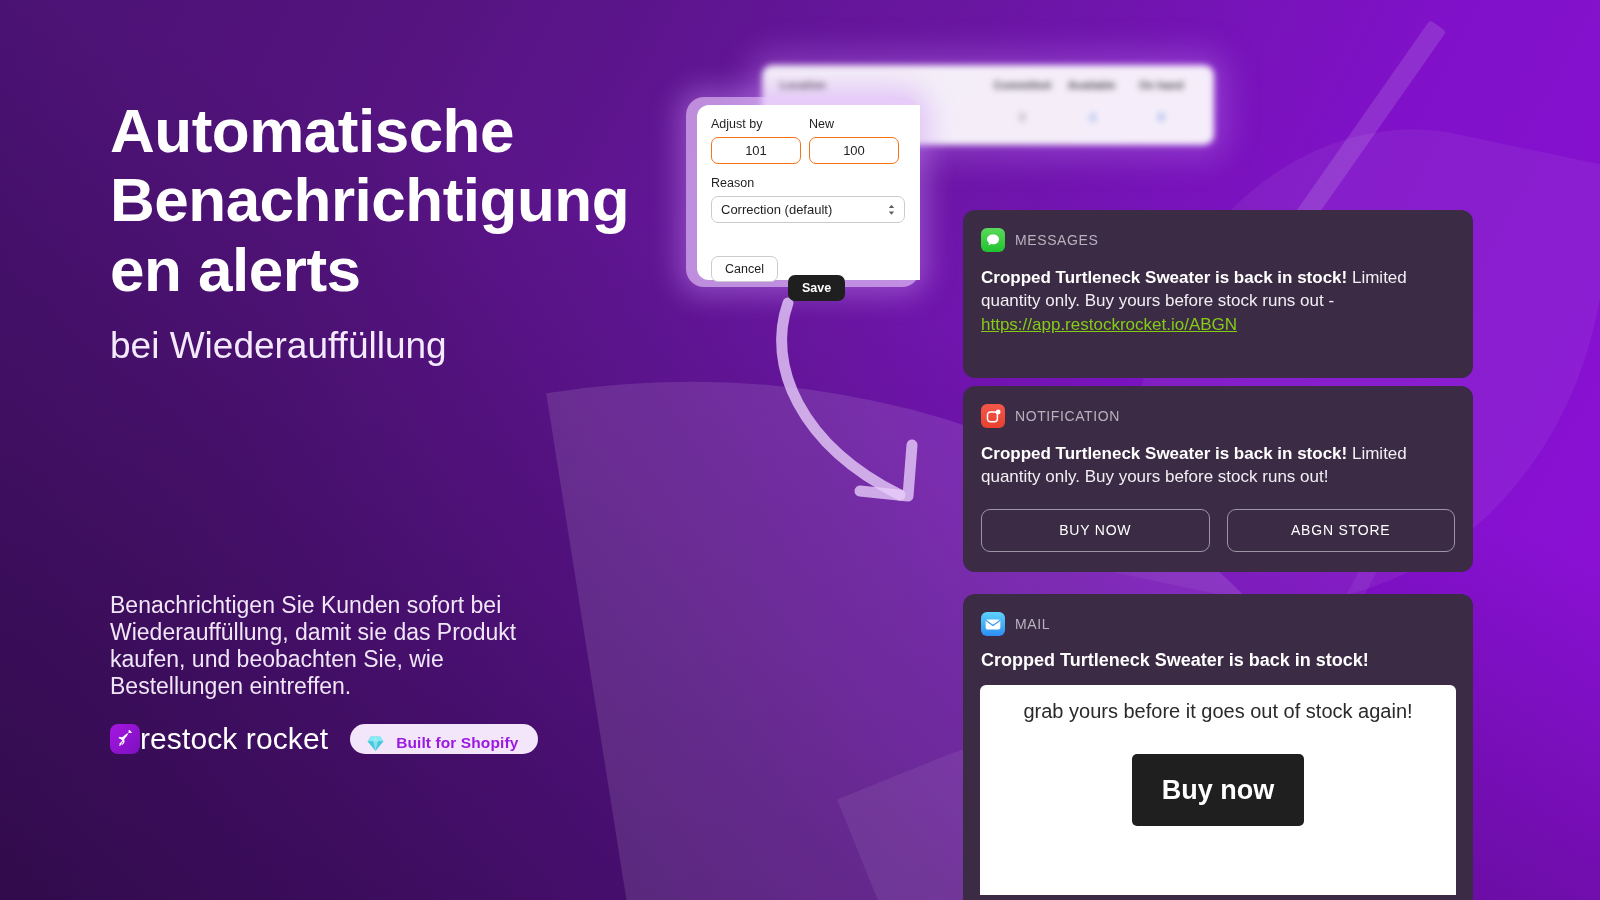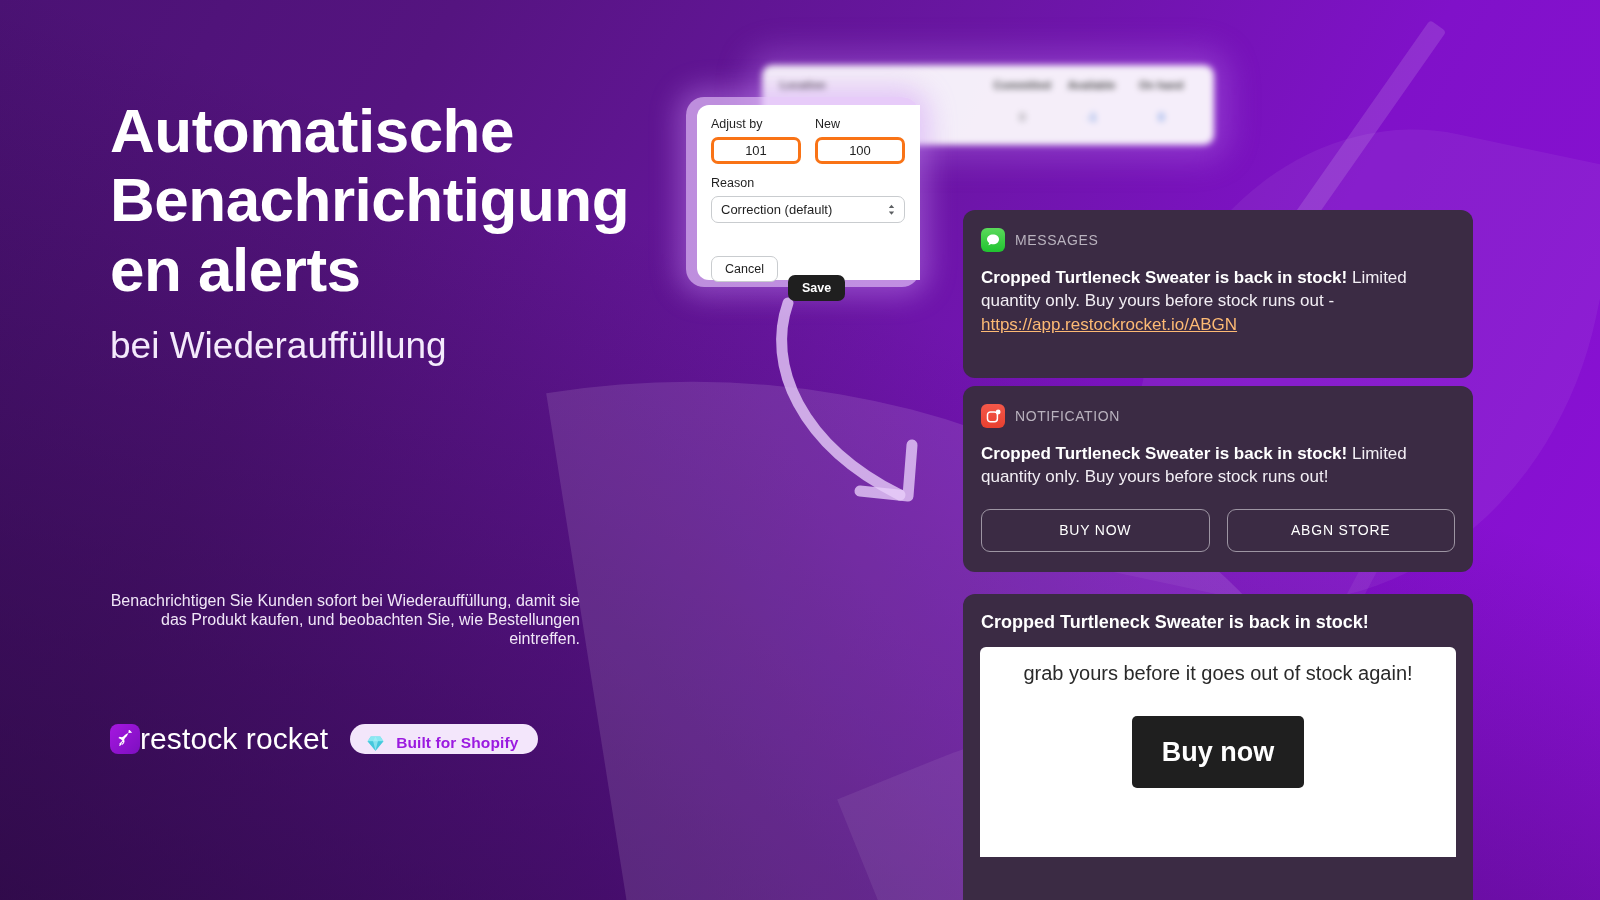--- a/index.html
+++ b/index.html
@@ -103,24 +103,23 @@
     color: #f4eafc;
   }
 
   .body-block {
     position: absolute;
     left: 110px; top: 592px;
     width: 470px;
     z-index: 6;
   }
   .body-text {
-    font-size: 16px;
+    font-size: 23px;
     line-height: 1.18;
     color: #f0e6f7;
-    text-align: right;
   }
 
   .brand-row {
     position: absolute;
     left: 110px; top: 722px;
     display: flex;
     align-items: center;
     gap: 22px;
     z-index: 6;
   }
@@ -202,31 +201,31 @@
     position: absolute;
     left: 697px; top: 105px;
     width: 223px; height: 175px;
     background: #ffffff;
     border-radius: 12px 0 0 12px;
     padding: 12px 14px 0 14px;
     z-index: 5;
     font-size: 12.5px;
     color: #1f1f1f;
   }
-  .m-row { display: flex; gap: 14px; }
+  .m-row { display: flex; gap: 8px; }
   .m-field { width: 90px; }
   .m-label {
     font-size: 12.5px;
     color: #1f1f1f;
     margin-bottom: 6px;
     display: block;
   }
   .m-input {
     width: 90px; height: 27px;
-    border: 3px solid #f97316;
+    border: 1px solid #f97316;
     border-radius: 7px;
     background: #fff;
     font-size: 13px;
     color: #1f1f1f;
     text-align: center;
     font-family: "Liberation Sans", sans-serif;
   }
   .m-reason { margin-top: 12px; }
   .m-select-wrap {
     position: relative;
@@ -331,21 +330,21 @@
     color: #e8e4ea;
     margin-bottom: 5px;
   }
   .msg-body {
     font-size: 17px;
     line-height: 1.38;
     color: #f2eef4;
   }
   .msg-body b { font-weight: 700; color: #ffffff; }
   .msg-link {
-    color: #fdba74;
+    color: #84cc16;
     text-decoration: underline;
   }
 
   .cta-row {
     display: flex;
     gap: 17px;
     margin-top: 20px;
   }
   .cta-btn {
     flex: 1 1 0;
@@ -525,20 +524,29 @@
     <div class="msg-body">
       <b>Cropped Turtleneck Sweater is back in stock!</b><span> Limited quantity only. Buy yours before stock runs out!</span>
     </div>
     <div class="cta-row">
       <button class="cta-btn">BUY NOW</button>
       <button class="cta-btn">ABGN STORE</button>
     </div>
   </div>
 
   <div class="card card-mail">
+    <div class="card-head">
+      <span class="app-icon icon-mail">
+        <svg width="16" height="13" viewBox="0 0 24 18" aria-hidden="true">
+          <rect x="1" y="1.5" width="22" height="15" rx="2.6" fill="#ffffff"></rect>
+          <path d="M2.2 3.2L12 10.6l9.8-7.4" fill="none" stroke="#3d9cf7" stroke-width="1.9" stroke-linecap="round" stroke-linejoin="round"></path>
+        </svg>
+      </span>
+      <span class="app-name">MAIL</span>
+    </div>
     <div class="mail-subject">Cropped Turtleneck Sweater is back in stock!</div>
     <div class="mail-preview">
       <div class="mail-line">grab yours before it goes out of stock again!</div>
       <button class="mail-buy">Buy now</button>
       <div class="mail-fade">&nbsp;</div>
     </div>
   </div>
 
 </div>
 

